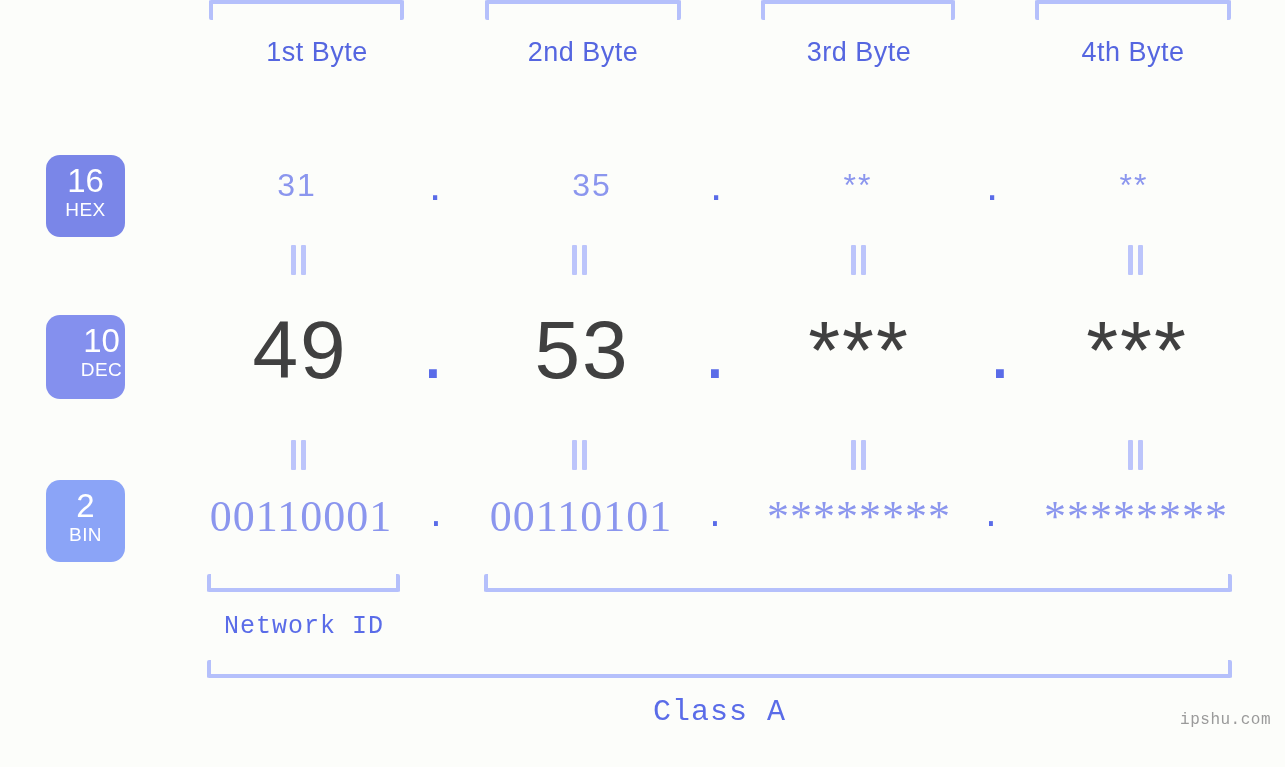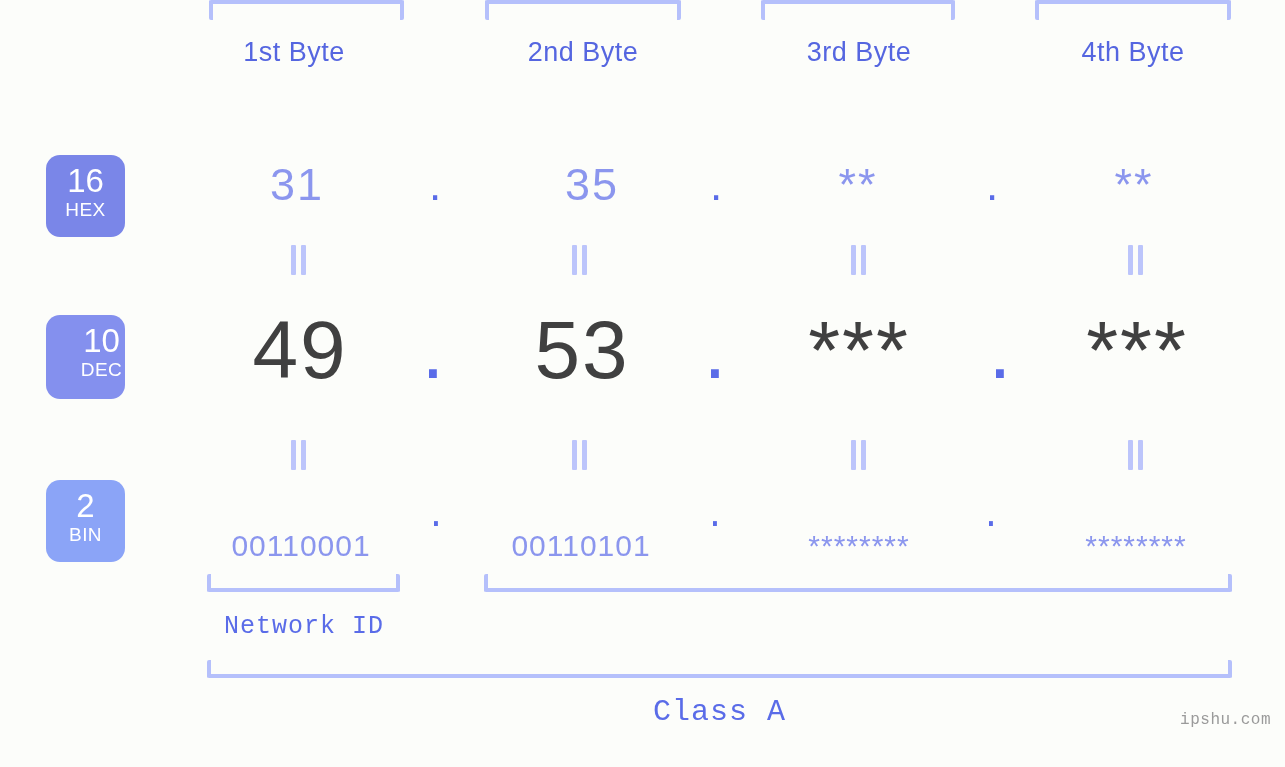--- a/index.html
+++ b/index.html
@@ -80,21 +80,21 @@
     position: absolute;
     text-align: center;
     white-space: nowrap;
   }
 
   
   .row-hex .val {
     top: 155px;
     height: 60px;
     line-height: 60px;
-    font-size: 45px;
+    font-size: 32px;
     color: #8b96ee;
     letter-spacing: 2px;
   }
   .row-hex .dot {
     top: 155px;
     height: 60px;
     line-height: 60px;
     font-size: 44px;
     color: #5a6ce8;
     position: absolute;
@@ -118,25 +118,24 @@
     font-size: 82px;
     color: #5a6ce8;
     text-align: center;
   }
 
   
   .row-bin .val {
     top: 492px;
     height: 50px;
     line-height: 50px;
-    font-size: 30px;
+    font-size: 44px;
     color: #8b96ee;
-    font-family: Liberation Sans, sans-serif;
+    font-family: Liberation Serif, serif;
     letter-spacing: 1px;
-    margin-top: 29px;
   }
   .row-bin .dot {
     position: absolute;
     top: 492px;
     height: 50px;
     line-height: 50px;
     font-size: 34px;
     color: #5a6ce8;
     font-family: "Liberation Mono", "DejaVu Sans Mono", monospace;
     text-align: center;
@@ -183,21 +182,21 @@
     font-family: "Liberation Mono", "DejaVu Sans Mono", monospace;
     letter-spacing: 0.5px;
   }
 </style>
 </head>
 <body>
 
 <div id="stage">
 
   <div>
-    <div class="byte-label" style="left:194px; width:200px;">1st Byte</div>
+    <div class="byte-label" style="left:217px; width:200px;">1st Byte</div>
     <div class="byte-label" style="left:483px; width:200px;">2nd Byte</div>
     <div class="byte-label" style="left:759px; width:200px;">3rd Byte</div>
     <div class="byte-label" style="left:1033px; width:200px;">4th Byte</div>
   </div>
 
   <div>
     <div class="bracket-down" style="left:209px;  width:195px;"></div>
     <div class="bracket-down" style="left:485px;  width:196px;"></div>
     <div class="bracket-down" style="left:761px;  width:194px;"></div>
     <div class="bracket-down" style="left:1035px; width:196px;"></div>

